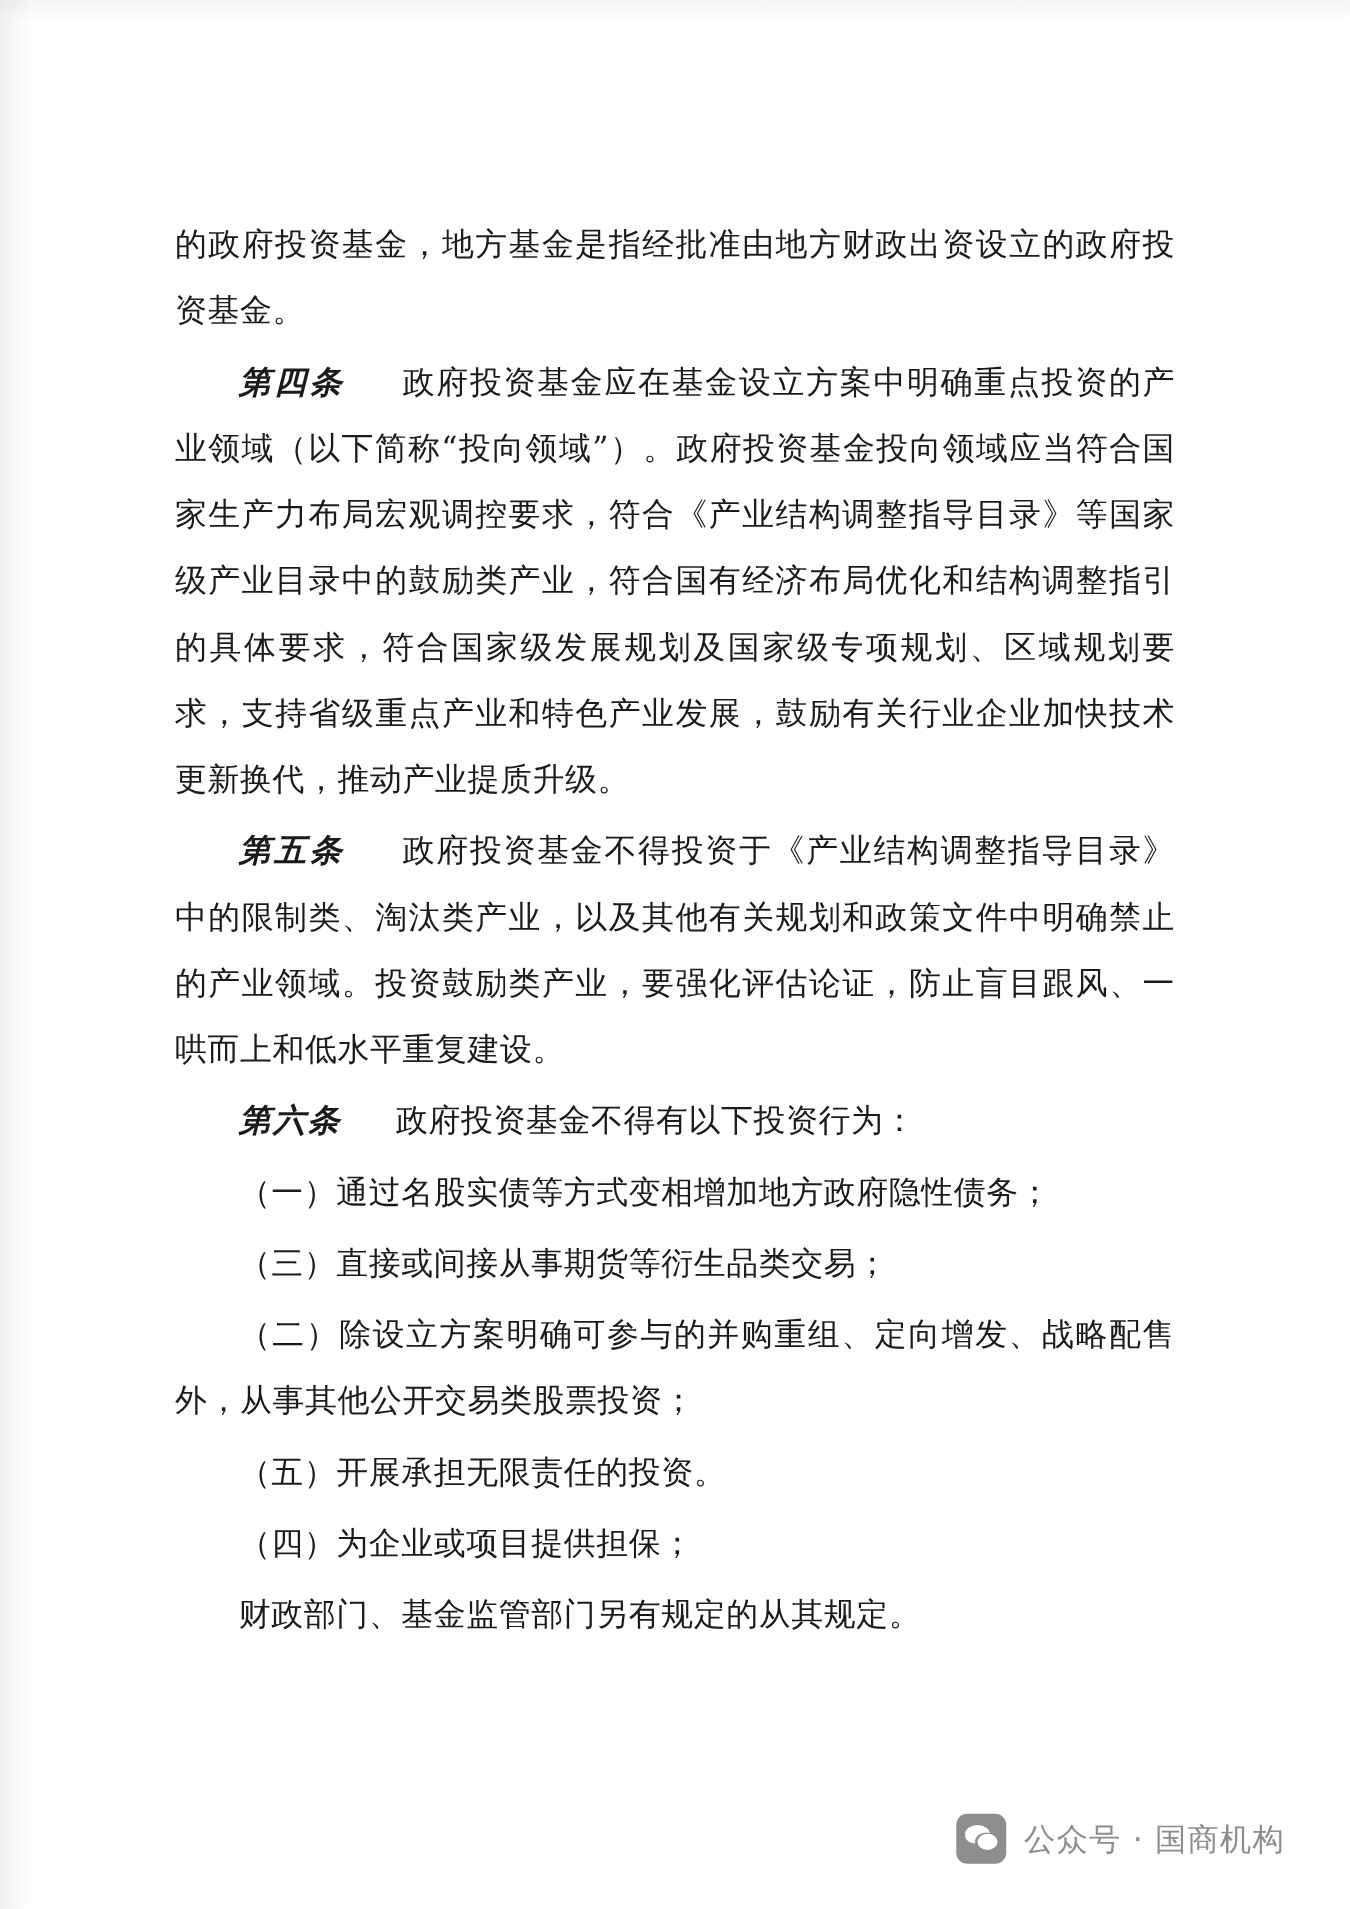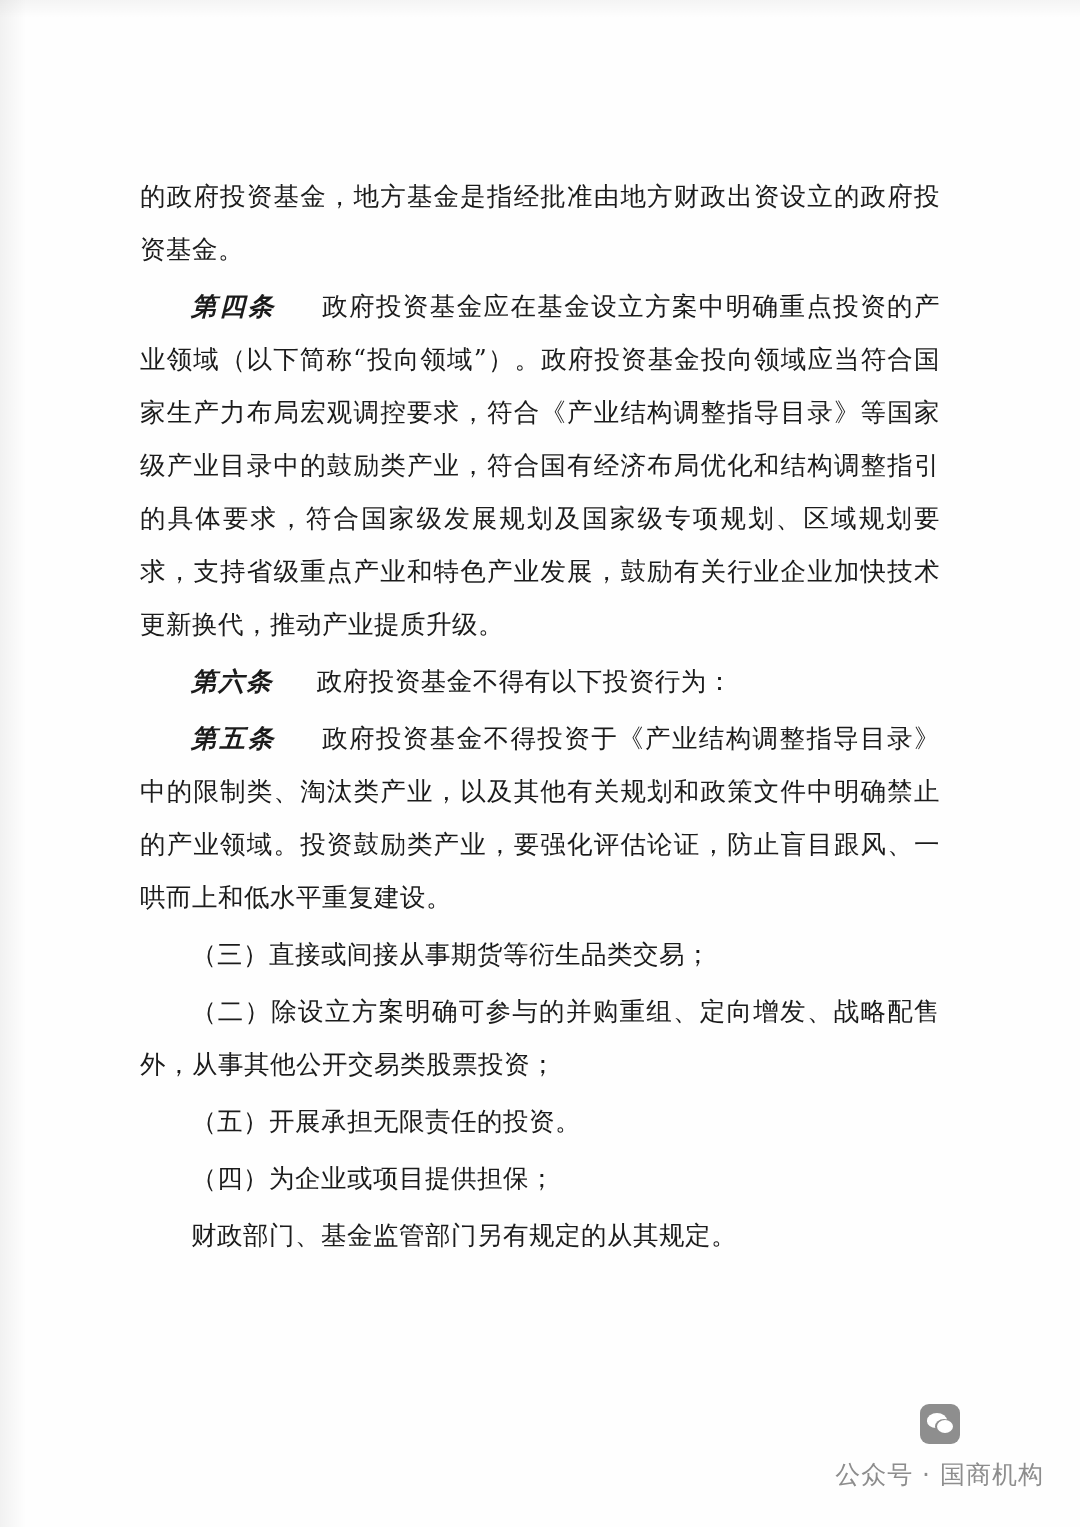--- a/index.html
+++ b/index.html
@@ -41,26 +41,25 @@
     text-indent: 51px;
   }
   .art-label {
     font-weight: bold;
     letter-spacing: 2px;
     font-style: italic;
   }
   
   .footer-brand {
     position: absolute;
-    right: 36px;
+    right: 52px;
     bottom: 36px;
     display: flex;
     align-items: center;
     gap: 14px;
-    flex-direction: column;
   }
   .wechat-icon {
     width: 40px;
     height: 40px;
     background: #8e8e8e;
     border-radius: 9px;
     position: relative;
     flex: 0 0 auto;
   }
   .wechat-icon::before {
@@ -120,31 +119,34 @@
       <span>的政府投资基金，地方基金是指经批准由地方财政出资设立的政府投资基金。</span>
     </p>
 
     <p class="indent">
       <span class="art-label">第四条</span>
       　
       <span>政府投资基金应在基金设立方案中明确重点投资的产业领域（以下简称“投向领域”）。政府投资基金投向领域应当符合国家生产力布局宏观调控要求，符合《产业结构调整指导目录》等国家级产业目录中的鼓励类产业，符合国有经济布局优化和结构调整指引的具体要求，符合国家级发展规划及国家级专项规划、区域规划要求，支持省级重点产业和特色产业发展，鼓励有关行业企业加快技术更新换代，推动产业提质升级。</span>
     </p>
 
     <p class="indent">
+      <span class="art-label">第五条</span>
+      　
+      <span>政府投资基金不得投资于《产业结构调整指导目录》中的限制类、淘汰类产业，以及其他有关规划和政策文件中明确禁止的产业领域。投资鼓励类产业，要强化评估论证，防止盲目跟风、一哄而上和低水平重复建设。</span>
+    </p>
+
+    <p class="indent">
       <span class="art-label">第六条</span>
       　
       <span>政府投资基金不得有以下投资行为：</span>
     </p>
 
     <p class="indent">
-      <span class="art-label">第五条</span>
-      　
-      <span>政府投资基金不得投资于《产业结构调整指导目录》中的限制类、淘汰类产业，以及其他有关规划和政策文件中明确禁止的产业领域。投资鼓励类产业，要强化评估论证，防止盲目跟风、一哄而上和低水平重复建设。</span>
+      <span>（一）通过名股实债等方式变相增加地方政府隐性债务；</span>
     </p>
-
 
     <p class="indent">
       <span>（三）直接或间接从事期货等衍生品类交易；</span>
     </p>
 
     <p class="indent">
       <span>（二）除设立方案明确可参与的并购重组、定向增发、战略配售外，从事其他公开交易类股票投资；</span>
     </p>
 
     <p class="indent">

